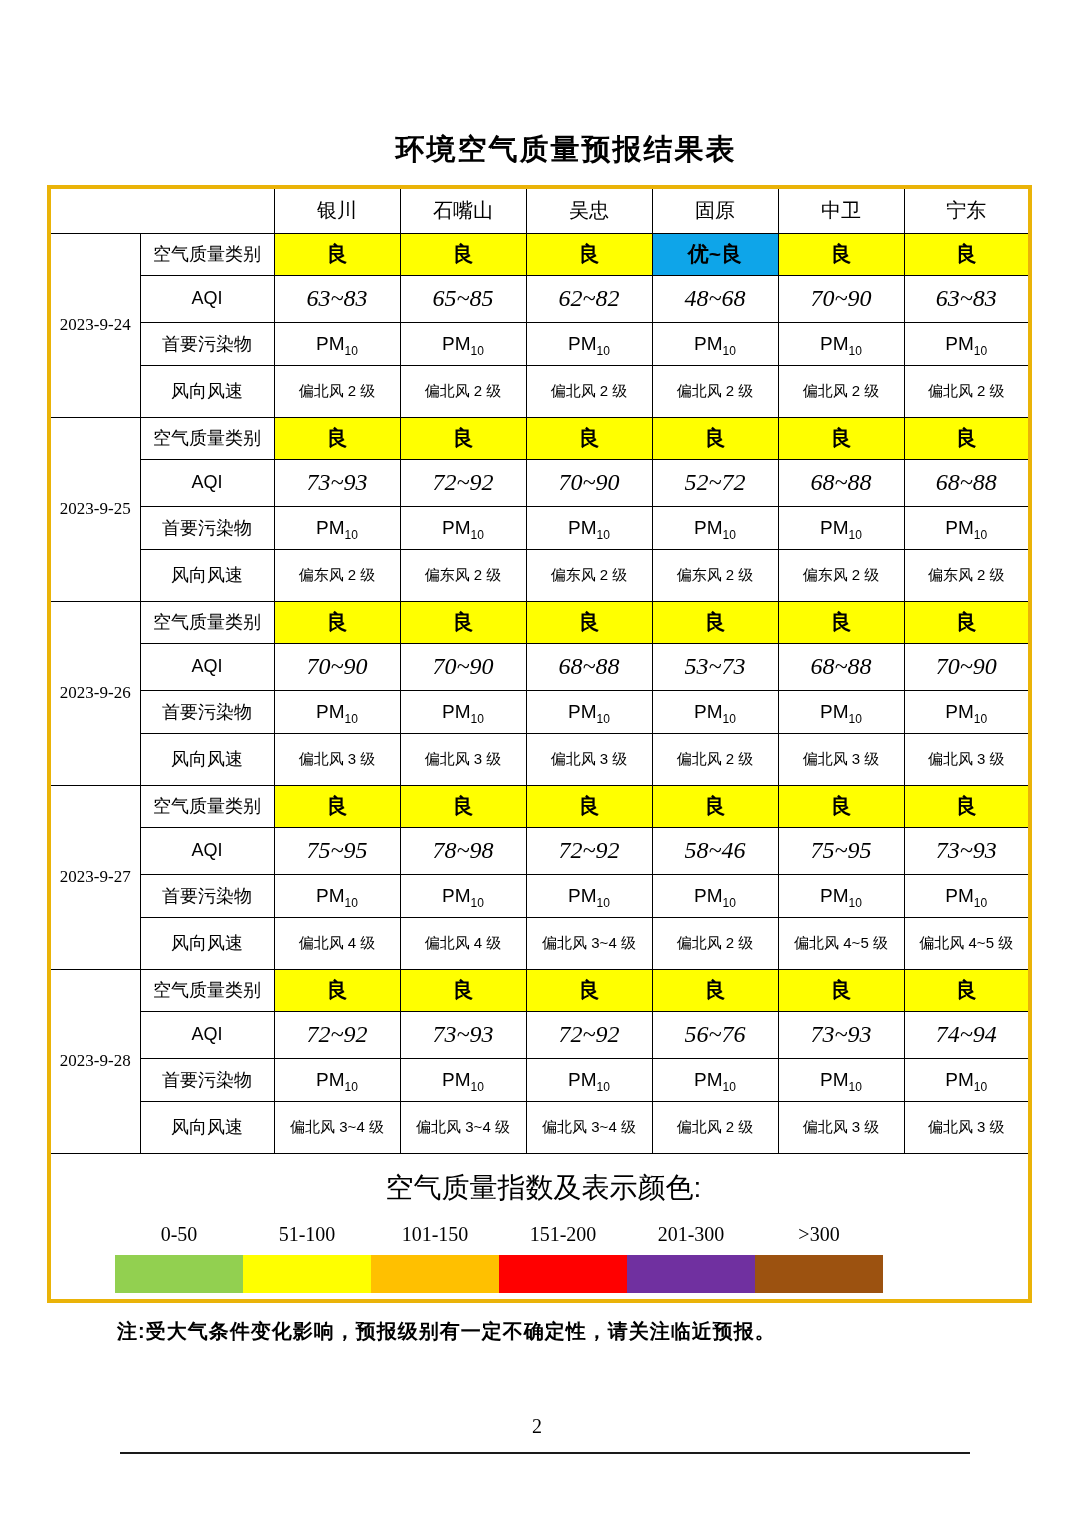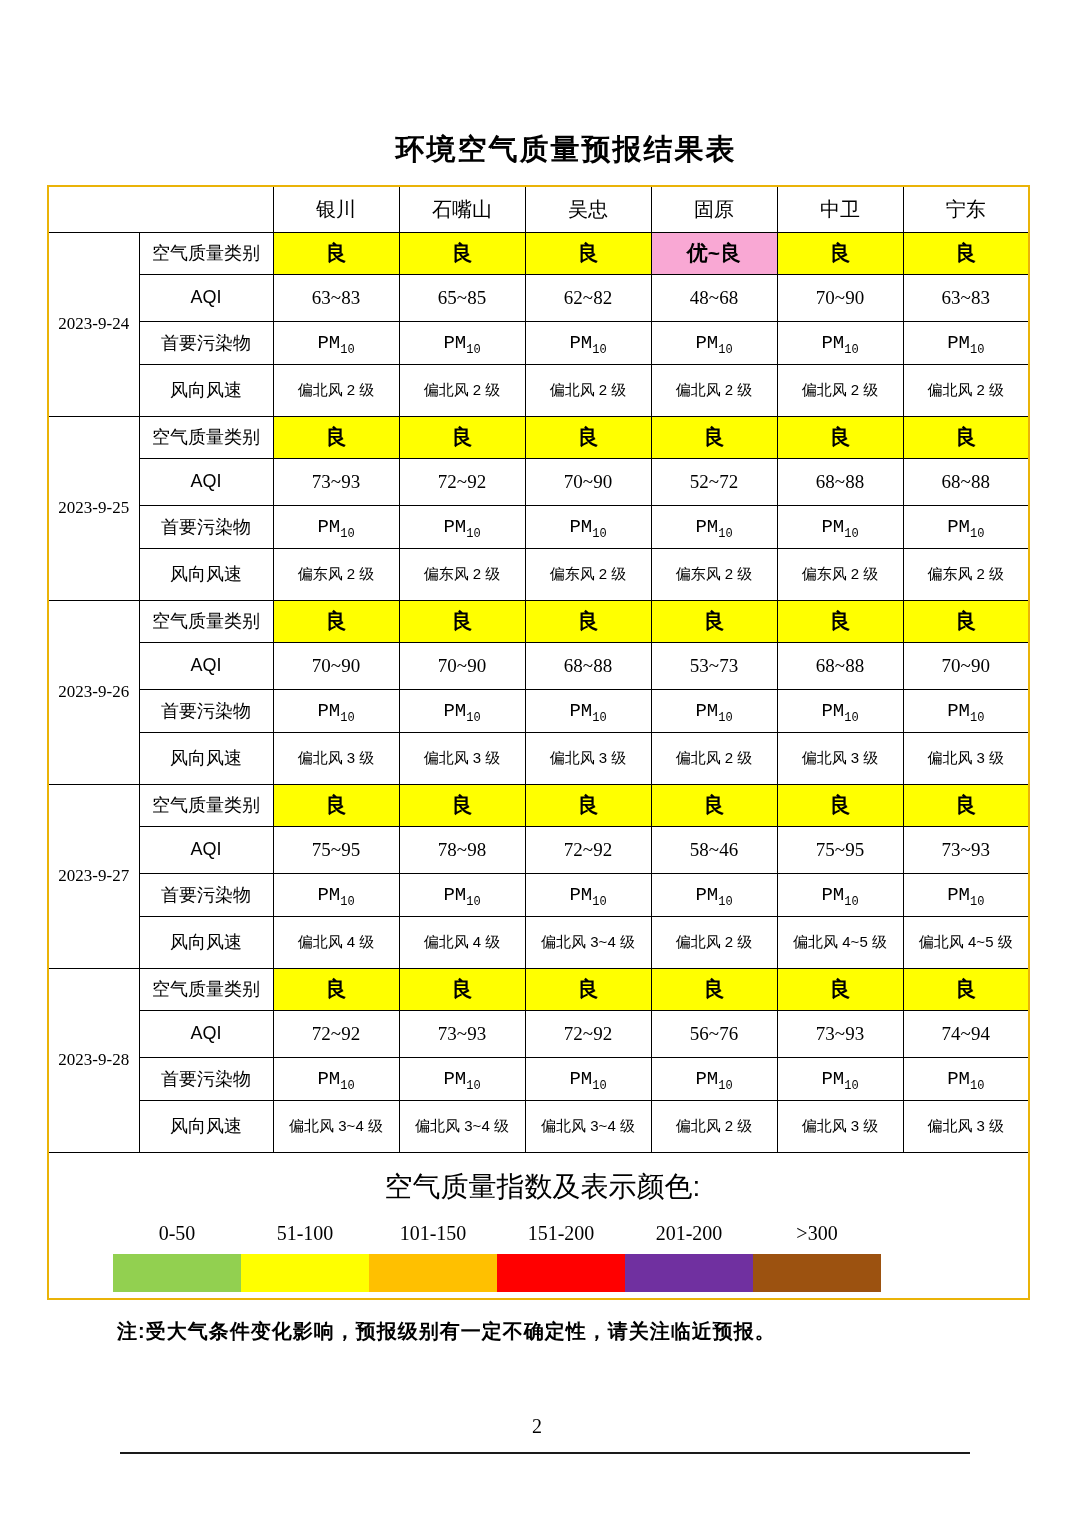--- a/index.html
+++ b/index.html
@@ -7,37 +7,37 @@
     width:1074px;height:1520px;position:relative;background:#ffffff;
     font-family:"Liberation Sans", sans-serif;color:#000;
   }
   .title{
     position:absolute;top:130px;left:0;width:100%;box-sizing:border-box;padding-left:58px;
     text-align:center;font-family:"Liberation Serif", serif;font-weight:bold;font-size:29px;
     letter-spacing:2px;
   }
   table.forecast{
     position:absolute;left:47px;top:185px;width:981px;
-    border-collapse:collapse;table-layout:fixed;border:2px solid #eab308;
+    border-collapse:collapse;table-layout:fixed;border:4px solid #eab308;
   }
   table.forecast td, table.forecast th{
     border:1px solid #000;text-align:center;vertical-align:middle;padding:0;overflow:hidden;
   }
   tr.header-row{height:46px;}
   tr.cat-row{height:42px;}
   tr.aqi-row{height:47px;}
   tr.pm-row{height:43px;}
   tr.wind-row{height:52px;padding-left:32px;}
   th.city{font-weight:normal;font-size:20px;}
   td.blank{background:#fff;}
   td.date-cell{font-family:"Liberation Serif", serif;font-size:17px;}
   td.row-label{font-size:18px;}
   td.cat-cell{font-size:21px;font-weight:bold;}
-  td.aqi-cell{font-family:"Liberation Serif", serif;font-size:19px;}
-  td.pm-cell{font-family:Liberation Mono, monospace;font-size:19px;}
+  td.aqi-cell{font-family:"Liberation Serif", serif;font-size:24px;font-style:italic;}
+  td.pm-cell{font-family:Liberation Sans, sans-serif;font-size:19px;}
   td.pm-cell sub{font-size:12px;line-height:0;}
   td.wind-cell{font-size:15px;}
   td.legend-cell{height:145px;vertical-align:top;text-align:left;}
   .legend-title{font-size:28px;margin:10px 0 8px 8px;}
   .legend-ranges{display:flex;margin:16px 0 0 64px;width:768px;}
   .legend-range{flex:1;text-align:center;font-family:"Liberation Serif", serif;font-size:20px;}
   .legend-swatches{display:flex;margin:9px 0 0 64px;width:768px;height:38px;}
   .legend-swatch{flex:1;height:100%;}
   .note{
     position:absolute;left:117px;top:1318px;font-size:20px;font-weight:bold;letter-spacing:1px;
@@ -78,21 +78,21 @@
         <th class="city">中卫</th>
         <th class="city">宁东</th>
       </tr>
 
       <tr class="cat-row">
           <td class="date-cell" rowspan="4">2023-9-24</td>
           <td class="row-label">空气质量类别</td>
           <td class="cat-cell" style="background: rgb(255, 255, 0);">良</td>
           <td class="cat-cell" style="background: rgb(255, 255, 0);">良</td>
           <td class="cat-cell" style="background: rgb(255, 255, 0);">良</td>
-          <td class="cat-cell" style="background: #f9a8d4;">优~良</td>
+          <td class="cat-cell" style="background: #0ea5e9;">优~良</td>
           <td class="cat-cell" style="background: rgb(255, 255, 0);">良</td>
           <td class="cat-cell" style="background: rgb(255, 255, 0);">良</td>
         </tr>
         <tr class="aqi-row">
           <td class="row-label">AQI</td>
           <td class="aqi-cell">63~83</td>
           <td class="aqi-cell">65~85</td>
           <td class="aqi-cell">62~82</td>
           <td class="aqi-cell">48~68</td>
           <td class="aqi-cell">70~90</td>
@@ -265,21 +265,21 @@
           <td class="wind-cell">偏北风 3 级</td>
         </tr>
         <tr class="legend-row">
         <td class="legend-cell" colspan="8">
           <div class="legend-title">空气质量指数及表示颜色:</div>
           <div class="legend-ranges">
               <div class="legend-range">0-50</div>
               <div class="legend-range">51-100</div>
               <div class="legend-range">101-150</div>
               <div class="legend-range">151-200</div>
-              <div class="legend-range">201-200</div>
+              <div class="legend-range">201-300</div>
               <div class="legend-range">&gt;300</div>
             </div>
           <div class="legend-swatches">
               <div class="legend-swatch" style="background: rgb(146, 208, 80);"></div>
               <div class="legend-swatch" style="background: rgb(255, 255, 0);"></div>
               <div class="legend-swatch" style="background: rgb(255, 192, 0);"></div>
               <div class="legend-swatch" style="background: rgb(255, 0, 0);"></div>
               <div class="legend-swatch" style="background: rgb(112, 48, 160);"></div>
               <div class="legend-swatch" style="background: rgb(156, 82, 16);"></div>
             </div>

